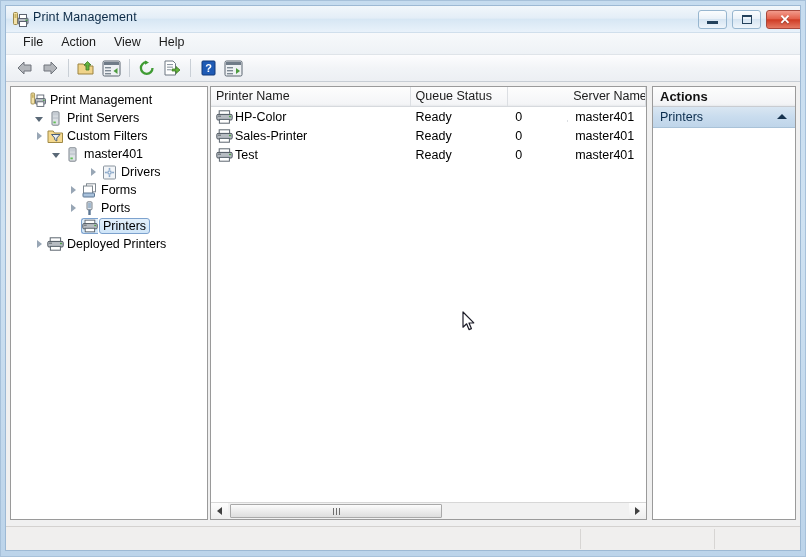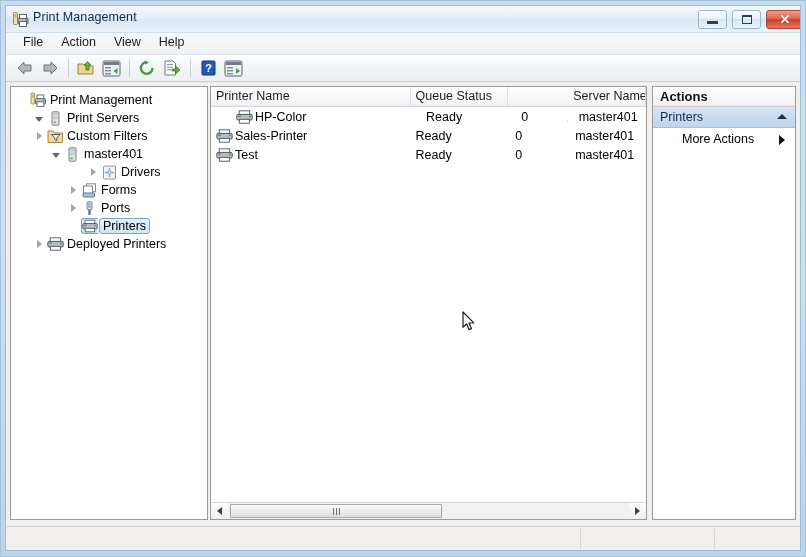--- a/index.html
+++ b/index.html
@@ -609,21 +609,21 @@
 
       <div id="list-pane">
         <div id="list-header">
             <div class="col-head" style="width: 200px;">Printer Name</div>
             <div class="col-head" style="width: 98px;">Queue Status</div>
             <div class="col-head" style="width: 60px; margin-top: 33px;">Jobs In ...</div>
             <div class="col-head" style="width: 78px;">Server Name</div>
           </div>
         <div id="list-rows">
             <div class="list-row">
-              <div class="cell" style="width: 200px; margin-left: 20px;">
+              <div class="cell" style="width: 200px;">
                 <span class="pr-icon">
                   <svg width="17" height="14" viewBox="0 0 17 14">
         <rect x="3.2" y="0.8" width="10.4" height="4" fill="#ffffff" stroke="#5d666f" stroke-width="1"></rect>
         <rect x="0.8" y="4.4" width="15.4" height="5.6" rx="1.2" fill="#b7bcc2" stroke="#525b64" stroke-width="1"></rect>
         <rect x="2" y="5.6" width="3" height="1.2" fill="#6e757c"></rect>
         <rect x="13" y="5.8" width="2" height="1.4" fill="#4fa24a"></rect>
         <rect x="3.4" y="9.4" width="10" height="3.8" fill="#ffffff" stroke="#5d666f" stroke-width="1"></rect>
                   </svg>
                 </span>
                 <span>HP-Color</span>
@@ -681,26 +681,20 @@
       </div>
 
       <div id="splitter"></div>
 
       <div id="actions-pane">
         <div id="actions-title">Actions</div>
         <div id="actions-group-head">
           <span>Printers</span>
           <span id="group-collapse"></span>
         </div>
-        <div id="actions-items">
-            <div class="action-item">
-              <span>More Actions</span>
-              <span class="action-sub-arrow"></span>
-            </div>
-          </div>
       </div>
     </div>
 
     <div id="statusbar">
       <span class="sb-sep" style="left:574px;"></span>
       <span class="sb-sep" style="left:708px;"></span>
       <span class="sb-text" style="left:8px;"></span>
       <span class="sb-text" style="left:582px;"></span>
       <span class="sb-text" style="left:716px;"></span>
     </div>

